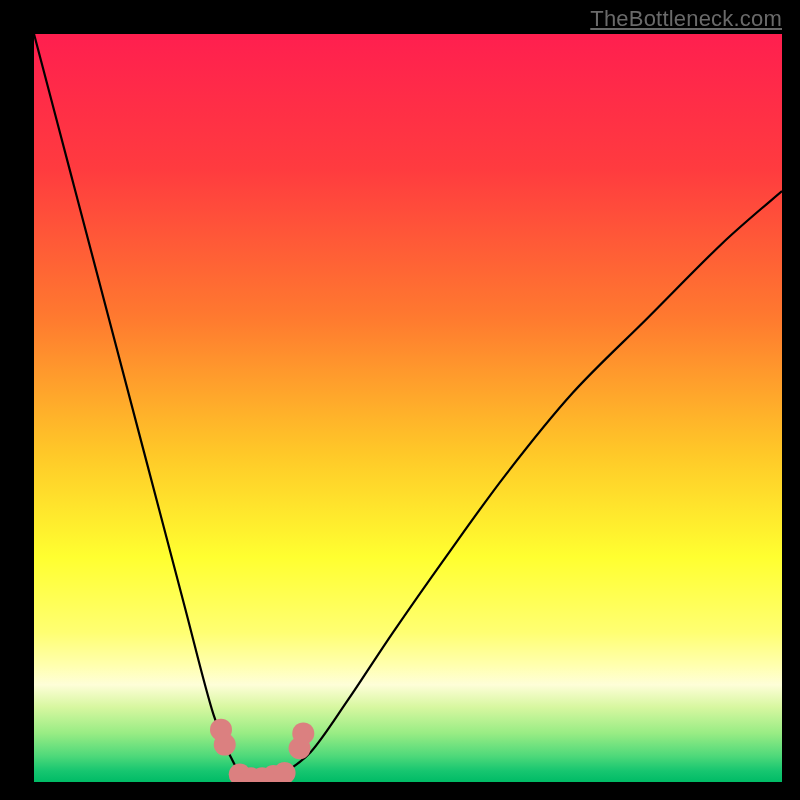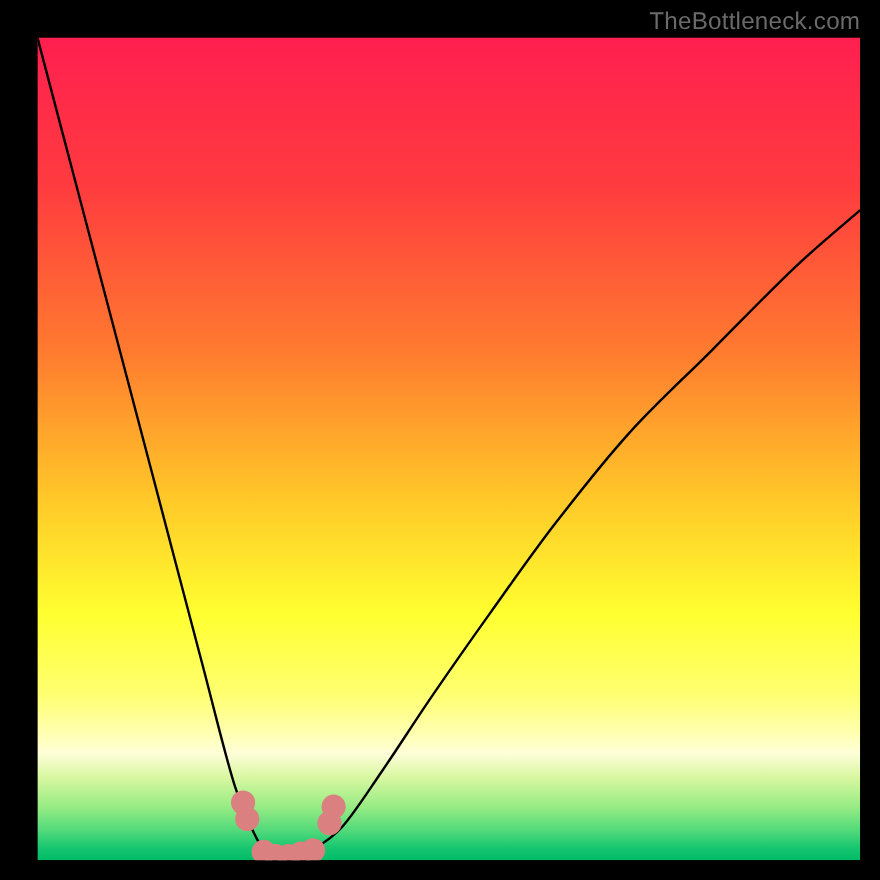--- a/index.html
+++ b/index.html
@@ -40,20 +40,21 @@
     height: 100%;
   }
   .watermark {
     position: absolute;
     top: 6px;
     right: 18px;
     font-family: Arial, Helvetica, sans-serif;
     font-size: 22px;
     color: #6a6a6a;
     letter-spacing: 0.2px;
+    text-decoration: underline;
   }
 </style>
 </head>
 <body>
 
 <div class="frame">
   <div class="plot">
     <svg class="gradient" viewBox="0 0 748 748" preserveAspectRatio="none">
       <defs>
         <linearGradient id="bg-grad" x1="0" y1="0" x2="0" y2="1">

